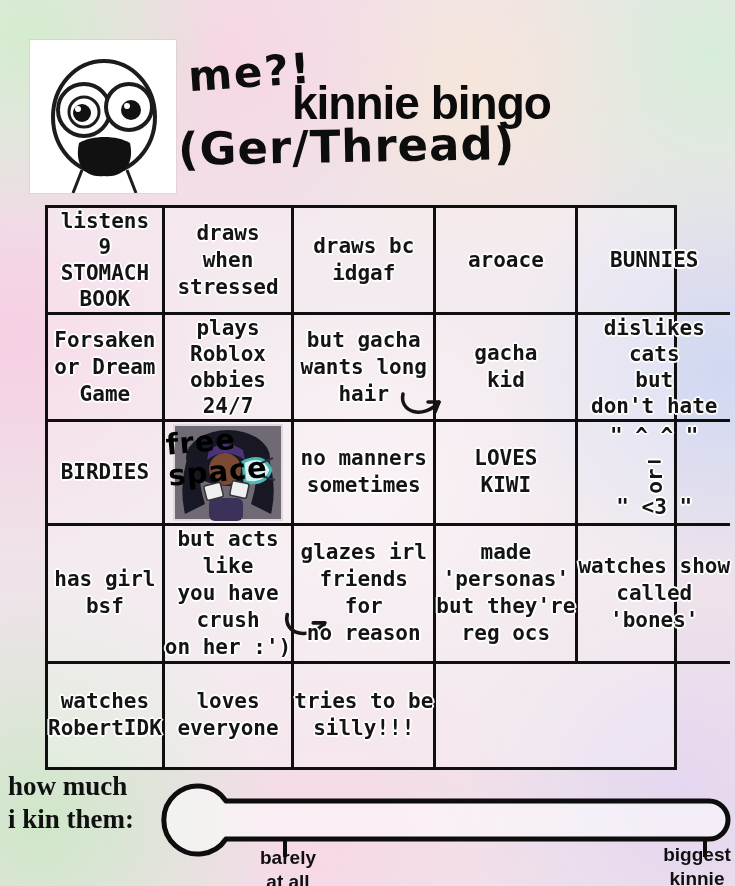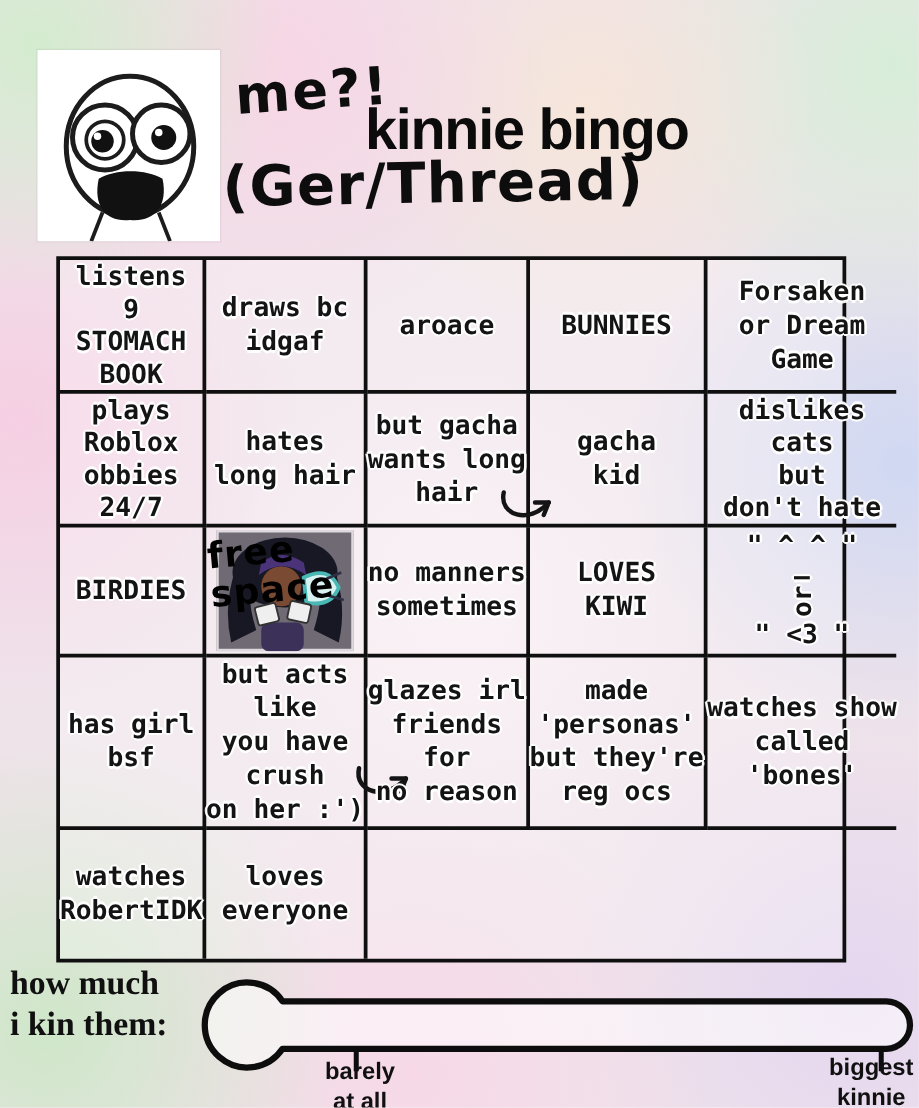--- a/index.html
+++ b/index.html
@@ -98,44 +98,45 @@
 
   <div class="abs grid">
 
     <div class="cell">
         <div class="txt tall">listens
 9
 STOMACH
 BOOK</div>
       </div>
     <div class="cell">
+        <div class="txt">draws
+when
+stressed</div>
+      </div>
+    <div class="cell">
         <div class="txt">draws bc
 idgaf</div>
       </div>
     <div class="cell">
         <div class="txt">aroace</div>
       </div>
     <div class="cell">
         <div class="txt">BUNNIES</div>
       </div>
 
     <div class="cell">
         <div class="txt">Forsaken
 or Dream
 Game</div>
       </div>
     <div class="cell">
         <div class="txt tall">plays
 Roblox
 obbies
 24/7</div>
-      </div>
-    <div class="cell">
-        <div class="txt">hates
-long hair</div>
       </div>
     <div class="cell">
         <div class="txt">but gacha
 wants long
 hair</div>
       </div>
     <div class="cell">
         <div class="txt">gacha
 kid</div>
       </div>
@@ -214,20 +215,24 @@
 'bones'</div>
       </div>
     <div class="cell">
         <div class="txt">watches
 RobertIDK</div>
       </div>
     <div class="cell">
         <div class="txt">loves
 everyone</div>
       </div>
+    <div class="cell">
+        <div class="txt">tries to be
+silly!!!</div>
+      </div>
   </div>
 
   <svg class="abs arrow1" width="50" height="34" viewBox="0 0 50 34">
     <path d="M 6 6 C 2 24, 26 32, 42 14" fill="none" stroke="#141414" stroke-width="3.5" stroke-linecap="round"></path>
     <path d="M 42 14 L 31 14 M 42 14 L 38 24" fill="none" stroke="#141414" stroke-width="3.5" stroke-linecap="round"></path>
   </svg>
   <svg class="abs arrow2" width="52" height="36" viewBox="0 0 50 34">
     <path d="M 6 6 C 2 24, 26 32, 42 14" fill="none" stroke="#141414" stroke-width="3.5" stroke-linecap="round"></path>
     <path d="M 42 14 L 31 14 M 42 14 L 38 24" fill="none" stroke="#141414" stroke-width="3.5" stroke-linecap="round"></path>
   </svg>

